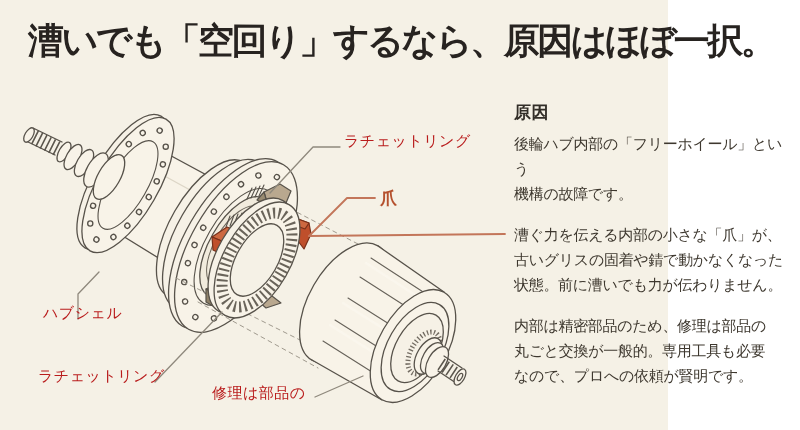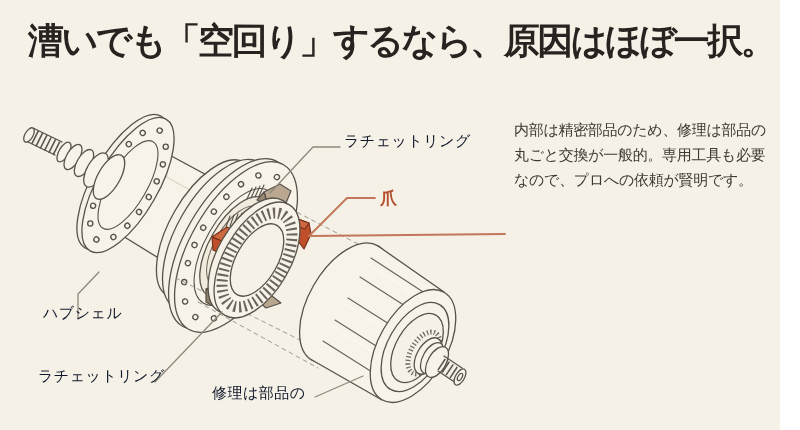--- a/index.html
+++ b/index.html
@@ -1,30 +1,30 @@
 <!DOCTYPE html>
 <html><head>
 <meta charset="utf-8">
 <style>
   html,body{margin:0;padding:0;}
   body{width:800px;height:430px;overflow:hidden;}
   .canvas{
-    position:relative;width:780px;height:430px;
+    position:relative;width:668px;height:430px;
     background:#f5f1e6;
     font-family:"Liberation Sans","DejaVu Sans",sans-serif;
   }
   .title{
     position:absolute;left:28px;top:18px;width:760px;
     font-family:"Liberation Serif","DejaVu Serif",serif;
     font-weight:700;font-size:36px;line-height:1.3;
     letter-spacing:-2.5px;color:#272320;white-space:nowrap;
   }
   .diagram-svg{position:absolute;left:0;top:88px;}
   .dlabel{
-    position:absolute;font-size:15px;color:#0f172a;
+    position:absolute;font-size:15px;color:#b91c1c;
     letter-spacing:.5px;white-space:nowrap;font-weight:500;
   }
   .dlabel.red{color:#b5512e;font-size:17px;font-weight:700;}
   .info-col{position:absolute;left:514px;top:101px;width:278px;}
   .info-section{margin-bottom:16px;}
   .info-heading{
     font-size:17px;font-weight:700;color:#322e28;
     line-height:24px;margin:0 0 6px 0;letter-spacing:.5px;
   }
   .info-body{
@@ -179,20 +179,28 @@
   </svg>
 
   <div class="dlabel" style="left:344px;top:132px;">ラチェットリング</div>
   <div class="dlabel red" style="left:380px;top:187px;">爪</div>
   <div class="dlabel" style="left:43px;top:304px;">ハブシェル</div>
   <div class="dlabel" style="left:38px;top:367px;">ラチェットリング</div>
   <div class="dlabel" style="left:212px;top:384px;">修理は部品の</div>
 
   <div class="info-col">
     <div class="info-section">
+      <h2 class="info-heading">原因</h2>
+      <p class="info-body">後輪ハブ内部の「フリーホイール」という
+機構の故障です。</p>
+    </div>
+    <div class="info-section">
+      <p class="info-body">漕ぐ力を伝える内部の小さな「爪」が、
+古いグリスの固着や錆で動かなくなった
+状態。前に漕いでも力が伝わりません。</p>
     </div>
     <div class="info-section">
       <p class="info-body">内部は精密部品のため、修理は部品の
 丸ごと交換が一般的。専用工具も必要
 なので、プロへの依頼が賢明です。</p>
     </div>
   </div>
 
 </div>
 

